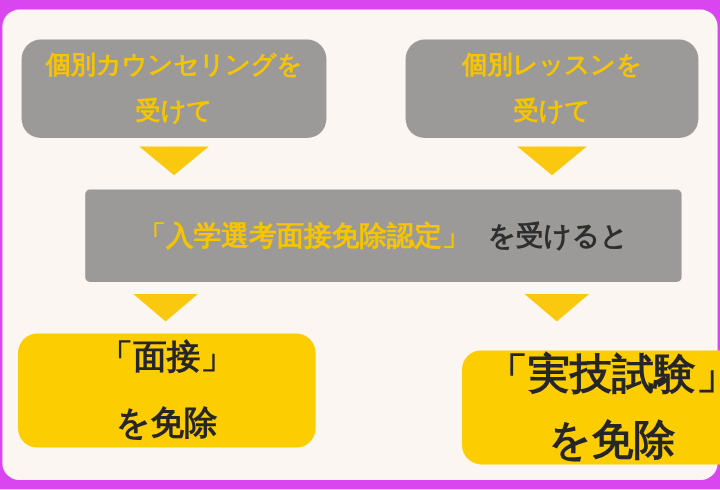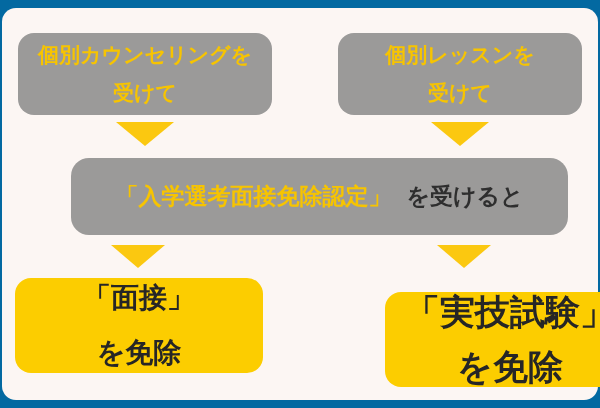--- a/index.html
+++ b/index.html
@@ -5,21 +5,21 @@
   html, body {
     margin: 0;
     padding: 0;
     background: #ffffff;
     font-family: "Liberation Sans", "DejaVu Sans", sans-serif;
   }
   .stage {
     position: relative;
     width: 600px;
     height: 408px;
-    background: #0369a1;
+    background: #d946ef;
     overflow: hidden;
   }
   .canvas {
     position: absolute;
     left: 2px;
     top: 8px;
     width: 596px;
     height: 392px;
     background: #fcf6f3;
     border-radius: 14px;
@@ -44,21 +44,21 @@
     color: #262626;
     border-radius: 16px;
     justify-content: space-between;
   }
   #box-top-left  { left: 18px;  top: 33px;  width: 254px; height: 82px; font-size: 21px; line-height: 38px; }
   #box-top-right { left: 338px; top: 33px;  width: 244px; height: 82px; font-size: 21px; line-height: 38px; }
   #box-middle {
     left: 71px; top: 158px; width: 497px; height: 77px;
     flex-direction: row;
     font-size: 23px;
-    border-radius: 18px;
+    border-radius: 4px;
     background: #9b9a99;
   }
   #box-middle .hl   { color: #f7c400; }
   #box-middle .rest { color: #2e2e2e; margin-left: 15px; }
   #box-bottom-left  { left: 15px;  top: 278px; width: 248px; height: 95px; font-size: 28px; line-height: 40px; }
   #box-bottom-right { left: 337px; top: 292px; width: 250px; height: 95px; font-size: 35px; line-height: 40px; margin-left: 48px; }
   .down-arrow {
     position: absolute;
     width: 0;
     height: 0;

